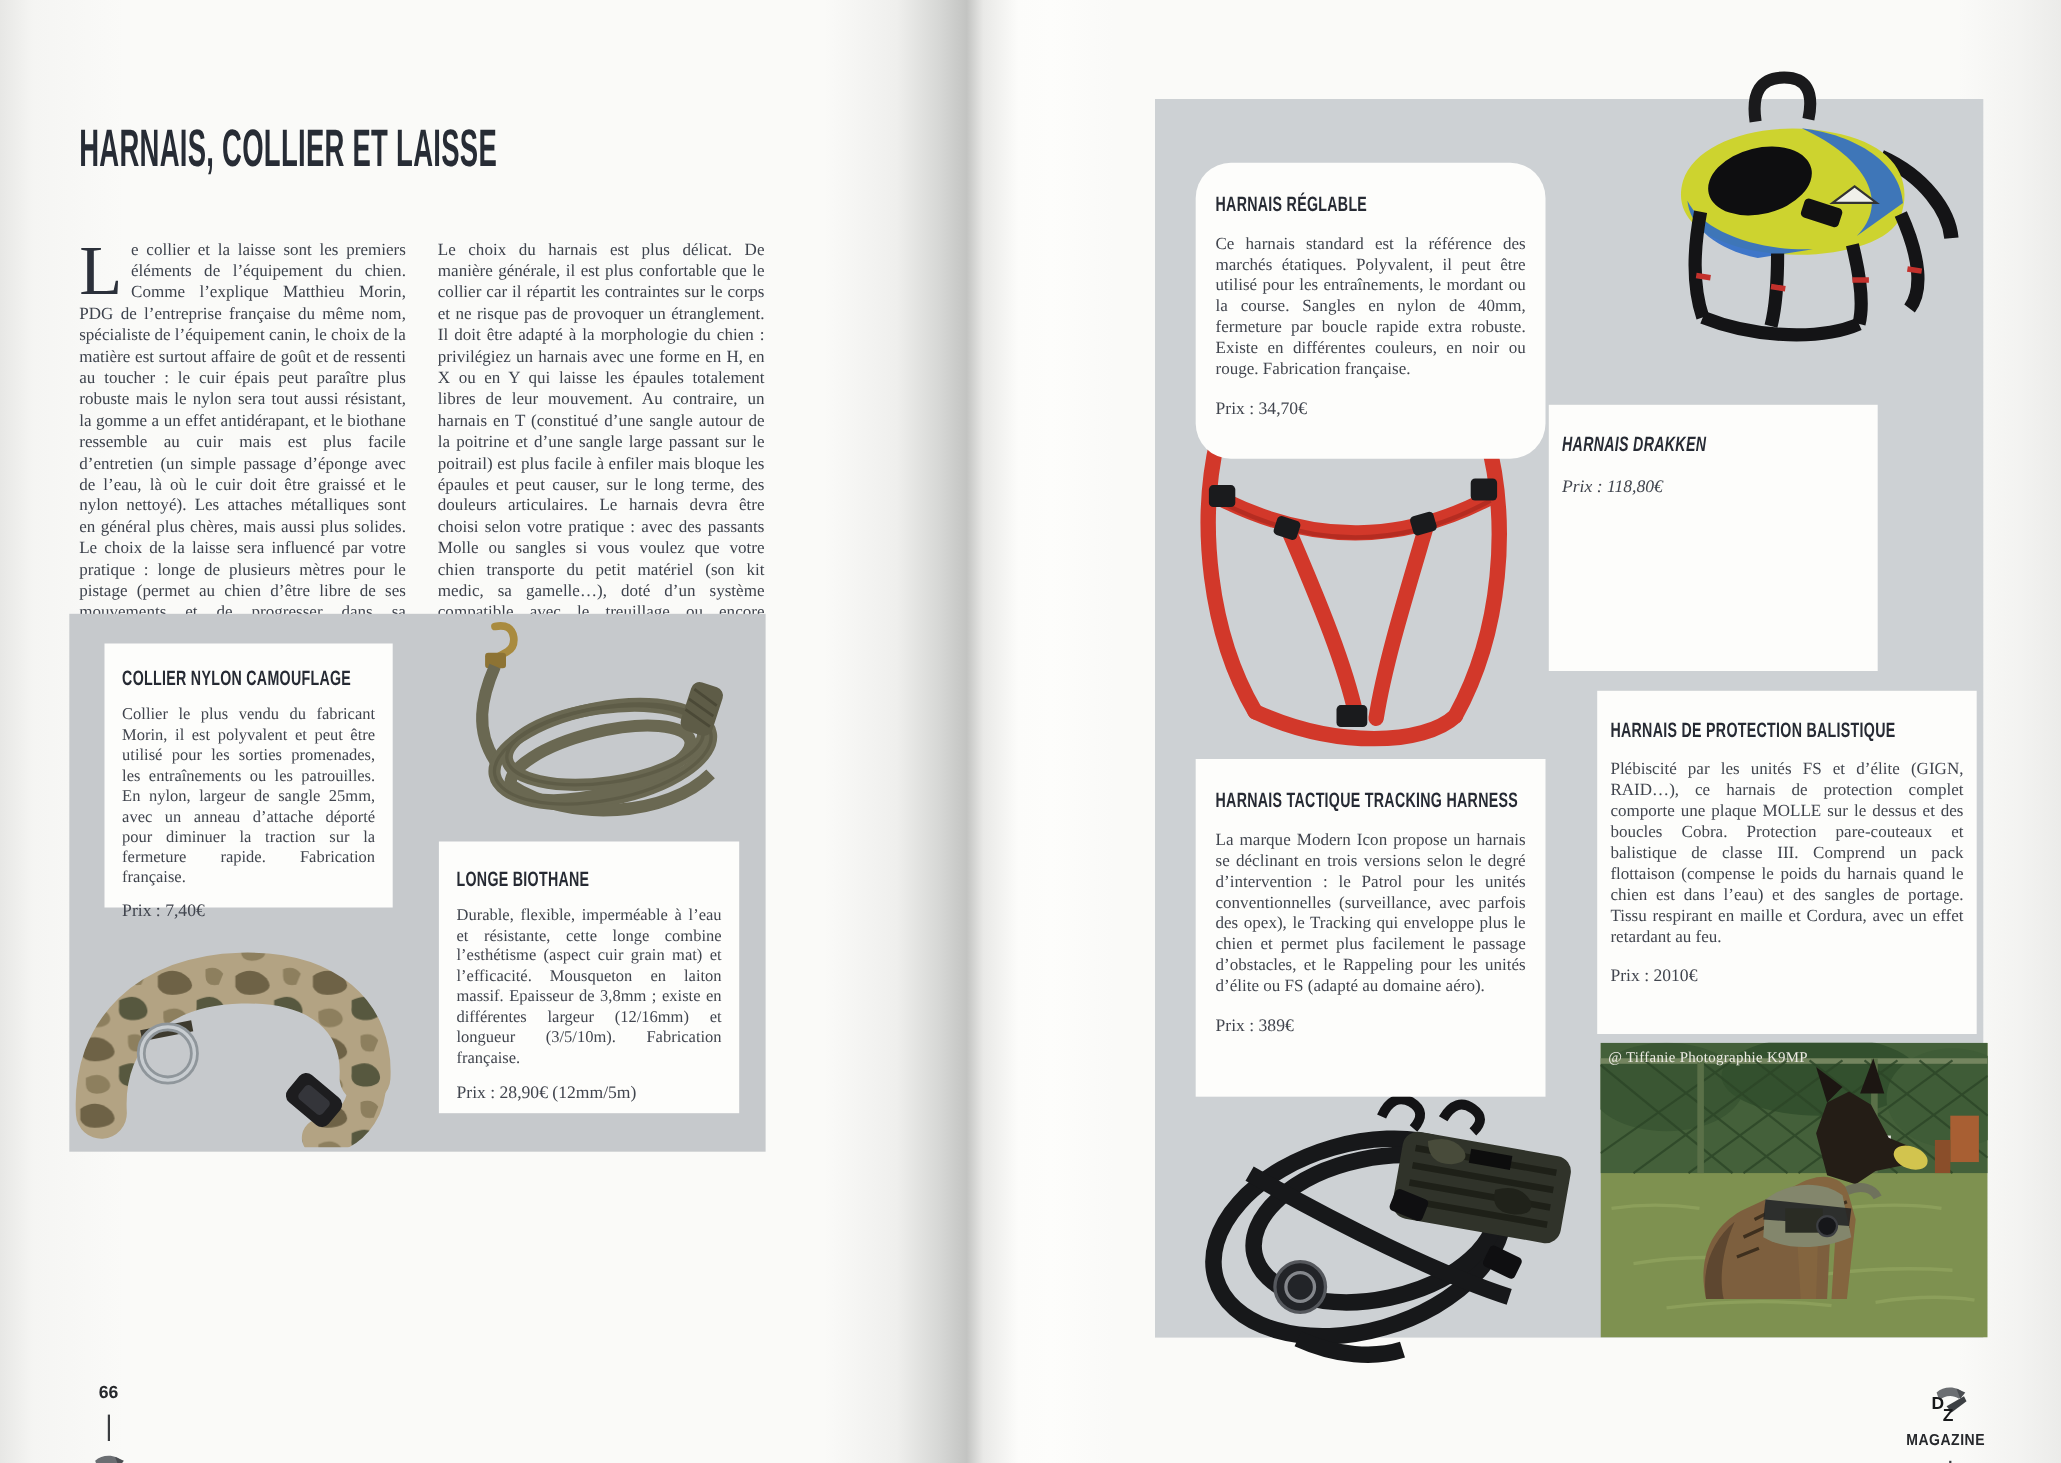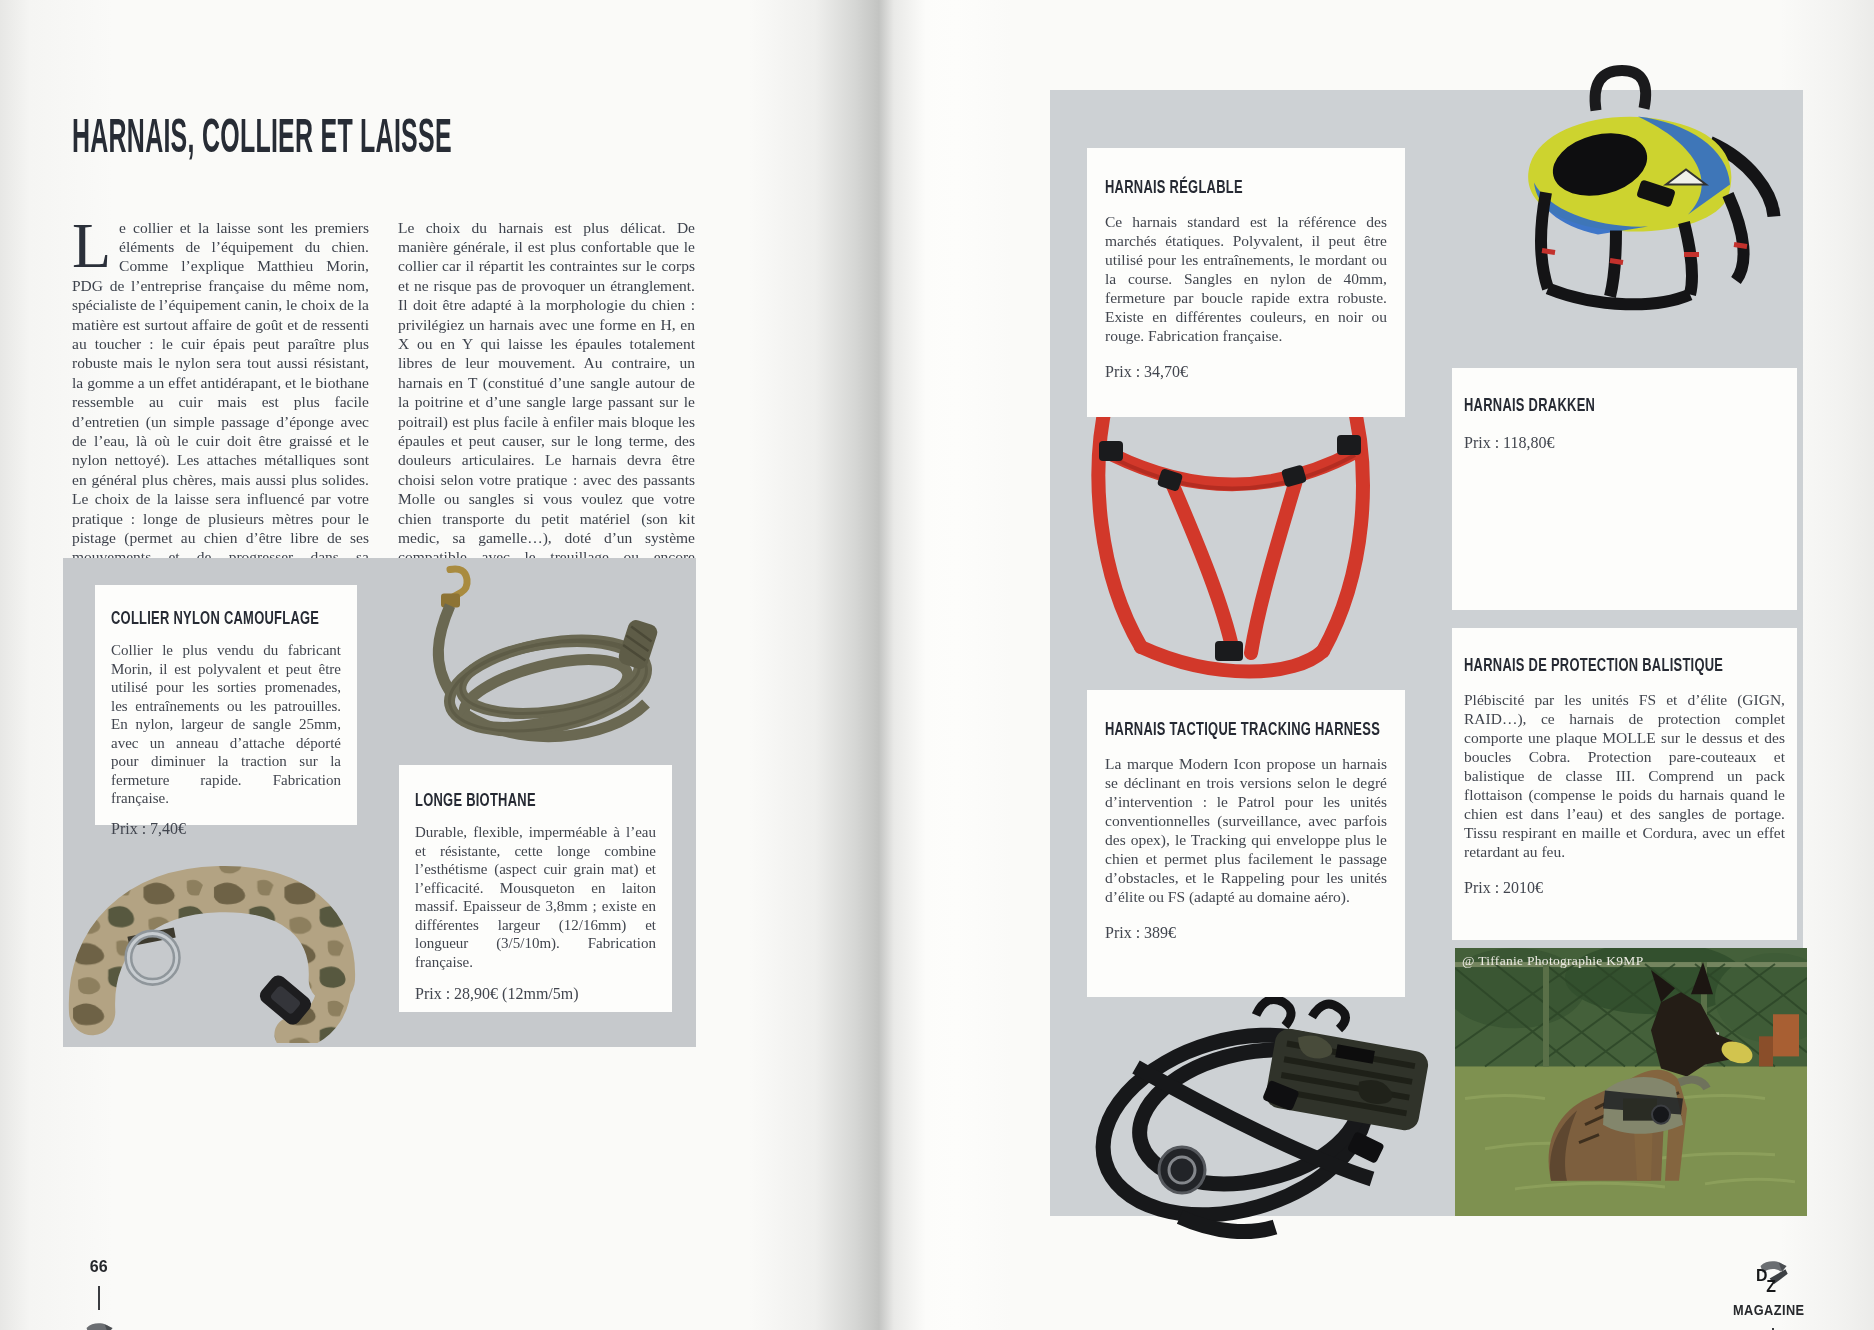--- a/index.html
+++ b/index.html
@@ -257,33 +257,33 @@
       <ellipse cx="282" cy="104" rx="16" ry="10" fill="#d2c44e" transform="rotate(20 282 104)"></ellipse>
       <path d="M150,142 C170,126 200,124 220,138 L228,176 C200,188 168,188 148,176 Z" fill="#83866c"></path>
       <path d="M150,142 L228,150 L226,166 L148,160 Z" fill="#1f2022" opacity=".85"></path>
       <rect x="168" y="150" width="34" height="22" fill="#2a2c24"></rect>
       <circle cx="206" cy="166" r="9" fill="#16171a" stroke="#3c3e42" stroke-width="2"></circle>
       <path d="M224,134 C238,128 248,132 252,140" fill="none" stroke="#6f725c" stroke-width="8"></path>
     </svg>
   </div>
   <div class="credit">@ Tiffanie Photographie K9MP</div>
 
-  <div class="card" style="left:1087px;top:148px;width:318px;height:269px;padding:28px 18px 0;">
+  <div class="card" style="left:1087px;top:148px;width:318px;height:269px;padding:28px 18px 0;border-radius:32px;">
     <div class="ctitle">HARNAIS RÉGLABLE</div>
     <p class="cdesc">Ce harnais standard est la référence des marchés étatiques. Polyvalent, il peut être utilisé pour les entraînements, le mordant ou la course. Sangles en nylon de 40mm, fermeture par boucle rapide extra robuste. Existe en différentes couleurs, en noir ou rouge. Fabrication française.</p>
     <p class="cprice">Prix : 34,70€</p>
   </div>
 
   <div class="card" style="left:1087px;top:690px;width:318px;height:307px;padding:28px 18px 12px;">
     <div class="ctitle">HARNAIS TACTIQUE TRACKING HARNESS</div>
     <p class="cdesc">La marque Modern Icon propose un harnais se déclinant en trois versions selon le degré d’intervention : le Patrol pour les unités conventionnelles (surveillance, avec parfois des opex), le Tracking qui enveloppe plus le chien et permet plus facilement le passage d’obstacles, et le Rappeling pour les unités d’élite ou FS (adapté au domaine aéro).</p>
     <p class="cprice">Prix : 389€</p>
   </div>
 
-  <div class="card" style="left:1452px;top:368px;width:345px;height:242px;padding:26px 12px 0;">
+  <div class="card" style="left:1408px;top:368px;width:299px;height:242px;padding:26px 12px 0;font-style:italic;">
     <div class="ctitle">HARNAIS DRAKKEN</div>
     <p class="cprice">Prix : 118,80€</p>
   </div>
 
   <div class="card" style="left:1452px;top:628px;width:345px;height:312px;padding:26px 12px 0;">
     <div class="ctitle">HARNAIS DE PROTECTION BALISTIQUE</div>
     <p class="cdesc">Plébiscité par les unités FS et d’élite (GIGN, RAID…), ce harnais de protection complet comporte une plaque MOLLE sur le dessus et des boucles Cobra. Protection pare-couteaux et balistique de classe III. Comprend un pack flottaison (compense le poids du harnais quand le chien est dans l’eau) et des sangles de portage. Tissu respirant en maille et Cordura, avec un effet retardant au feu.</p>
     <p class="cprice">Prix : 2010€</p>
   </div>
 

